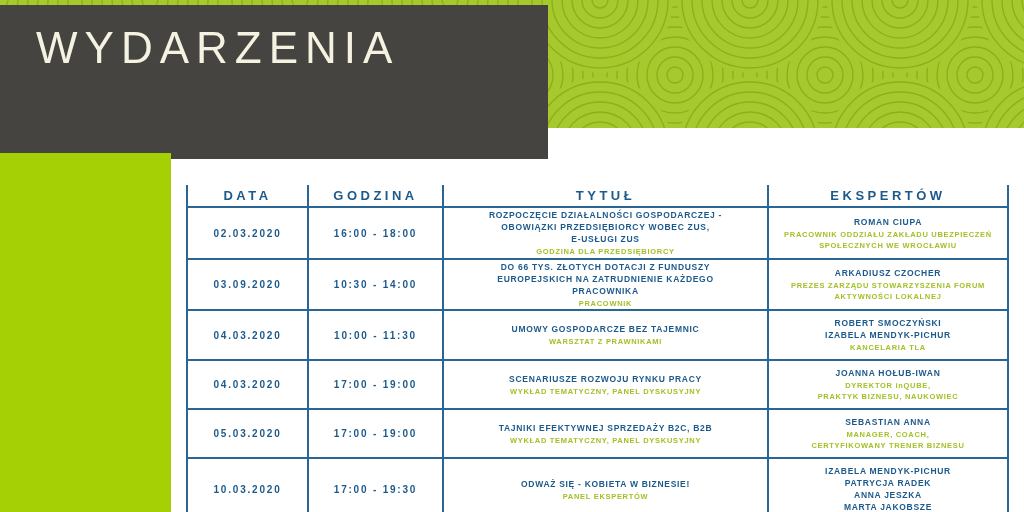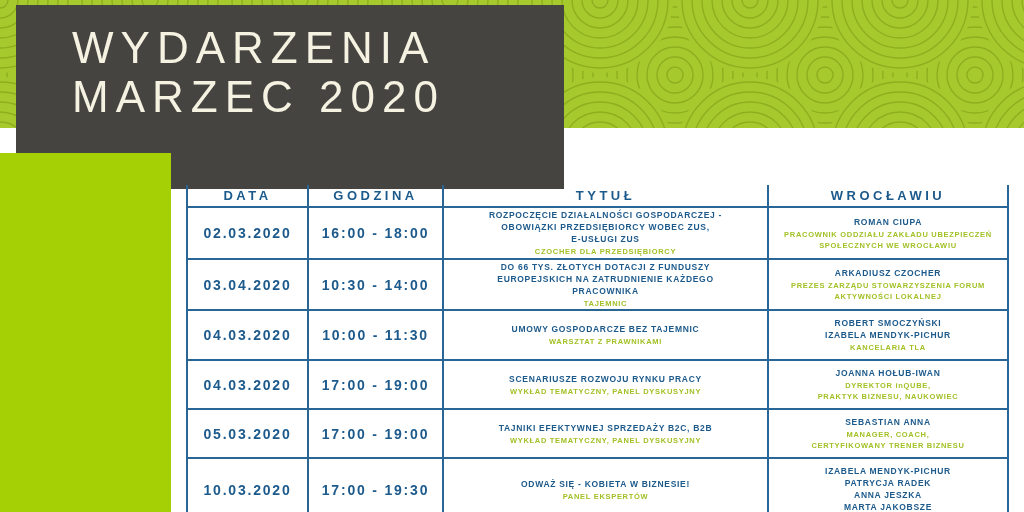--- a/index.html
+++ b/index.html
@@ -4,43 +4,43 @@
 <style>
   * { margin: 0; padding: 0; box-sizing: border-box; }
   html, body { width: 1024px; height: 512px; overflow: hidden; background: #ffffff;
     font-family: "Liberation Sans", sans-serif; }
   .stage { position: relative; width: 1024px; height: 512px; overflow: hidden; background: #fff; }
 
   
   .pattern-band { position: absolute; left: 0; top: 0; width: 1024px; height: 128px; }
 
   
-  .title-block { position: absolute; left: 16px; top: 5px; width: 548px; height: 184px;
+  .title-block { position: absolute; left: 0; top: 5px; width: 548px; height: 154px;
     background: var(--dark, #454440); color: var(--cream, #f5f2e2);
-    padding: 18px 0 0 56px; }
+    padding: 18px 0 0 36px; }
   .title-line { font-size: 44px; line-height: 49px; font-weight: 300;
     letter-spacing: 7px; white-space: nowrap; }
 
   
   .side-bar { position: absolute; left: 0; top: 153px; width: 171px; height: 359px;
     background: var(--green, #a5d005); }
 
   
   table.schedule { position: absolute; left: 186px; top: 185px; width: 821px;
     border-collapse: collapse; table-layout: fixed; background: transparent; }
   table.schedule col.c1 { width: 121px; }
   table.schedule col.c2 { width: 135px; }
   table.schedule col.c3 { width: 325px; }
   table.schedule col.c4 { width: 240px; }
   table.schedule th, table.schedule td { border: 2px solid var(--border, #2a6695);
     vertical-align: middle; text-align: center; overflow: hidden; margin-left: 48px; }
   table.schedule th { border-top: 0; height: 22px;
     color: var(--navy, #1d5a8c); font-size: 13px; font-weight: bold; letter-spacing: 3.5px; }
   td { color: var(--navy, #1d5a8c); }
-  .cell-date, .cell-time { font-size: 14px; font-weight: bold; letter-spacing: 1.8px; }
+  .cell-date, .cell-time { font-size: 10px; font-weight: bold; letter-spacing: 1.8px; }
   .cell-title { padding: 0 10px; }
   .cell-pres  { padding: 6px 8px; }
   .t-main { font-size: 8.5px; font-weight: bold; letter-spacing: 0.7px;
     line-height: 12px; white-space: pre-line; color: var(--navy, #1d5a8c); }
   .t-tag { font-size: 7.5px; font-weight: bold; letter-spacing: 0.7px;
     line-height: 11px; white-space: pre-line; color: var(--tag-green, #a3c127); margin-top: 1px; }
   tr.r1 td { height: 52px; } tr.r2 td { height: 51px; } tr.r3 td { height: 37px; }
   tr.r4 td { height: 38px; } tr.r5 td { height: 37px; } tr.r6 td { height: 48px; }
   tr.r7 td { height: 70px; }
 </style>
@@ -70,64 +70,63 @@
         <use href="#orb" x="150" y="0"></use>
         <use href="#orb" x="0" y="150"></use>
         <use href="#orb" x="150" y="150"></use>
       </pattern>
     </defs>
     <rect width="1024" height="128" fill="url(#orbs)"></rect>
   </svg>
 
   <div class="title-block">
     <div class="title-line">WYDARZENIA</div>
-    <div class="title-line">MARZEC 2020</div>
   </div>
 
   <div class="side-bar"></div>
 
   <table class="schedule">
     <colgroup>
         <col class="c1">
         <col class="c2">
         <col class="c3">
         <col class="c4">
       </colgroup>
     <thead>
       <tr>
         <th>DATA</th>
         <th>GODZINA</th>
         <th>TYTUŁ</th>
-        <th>WROCŁAWIU</th>
+        <th>EKSPERTÓW</th>
       </tr>
     </thead>
     <tbody>
       <tr class="r1">
         <td class="cell-date">02.03.2020</td>
         <td class="cell-time">16:00 - 18:00</td>
         <td class="cell-title">
           <div class="t-main">ROZPOCZĘCIE DZIAŁALNOŚCI GOSPODARCZEJ -
 OBOWIĄZKI PRZEDSIĘBIORCY WOBEC ZUS,
 E-USŁUGI ZUS</div>
-          <div class="t-tag">CZOCHER DLA PRZEDSIĘBIORCY</div>
+          <div class="t-tag">GODZINA DLA PRZEDSIĘBIORCY</div>
         </td>
         <td class="cell-pres">
           <div class="t-main">ROMAN CIUPA</div>
           <div class="t-tag">PRACOWNIK ODDZIAŁU ZAKŁADU UBEZPIECZEŃ
 SPOŁECZNYCH WE WROCŁAWIU</div>
         </td>
       </tr>
       <tr class="r2">
-        <td class="cell-date">03.04.2020</td>
+        <td class="cell-date">03.09.2020</td>
         <td class="cell-time">10:30 - 14:00</td>
         <td class="cell-title">
           <div class="t-main">DO 66 TYS. ZŁOTYCH DOTACJI Z FUNDUSZY
 EUROPEJSKICH NA ZATRUDNIENIE KAŻDEGO
 PRACOWNIKA</div>
-          <div class="t-tag">TAJEMNIC</div>
+          <div class="t-tag">PRACOWNIK</div>
         </td>
         <td class="cell-pres">
           <div class="t-main">ARKADIUSZ CZOCHER</div>
           <div class="t-tag">PREZES ZARZĄDU STOWARZYSZENIA FORUM
 AKTYWNOŚCI LOKALNEJ</div>
         </td>
       </tr>
       <tr class="r3">
         <td class="cell-date">04.03.2020</td>
         <td class="cell-time">10:00 - 11:30</td>

